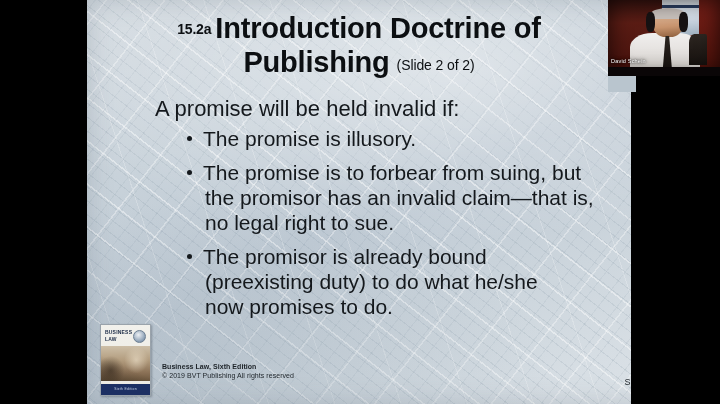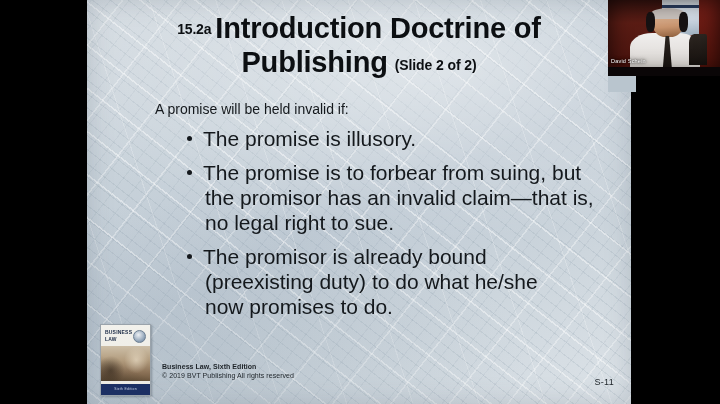--- a/index.html
+++ b/index.html
@@ -19,20 +19,21 @@
   
   #slide {
     position: absolute;
     left: 87px;
     top: 0px;
     width: 544px;
     height: 404px;
     overflow: hidden;
     background:
       linear-gradient(155deg, #d4dbe1 0%, #c8d2da 28%, #bfcad4 52%, #cdd6dd 74%, #dde3e8 100%);
+    padding-left: 30px;
   }
   
   #slide .tex {
     position: absolute;
     inset: -40%;
     pointer-events: none;
   }
   #slide .tex.a {
     background-image:
       repeating-linear-gradient(38deg, rgba(255,255,255,0.50) 0px, rgba(255,255,255,0.50) 1.5px, rgba(255,255,255,0) 1.5px, rgba(255,255,255,0) 34px),
@@ -84,37 +85,37 @@
   }
   .title-prefix {
     font-size: 14px;
     font-weight: bold;
     vertical-align: 4px;
     letter-spacing: -0.2px;
     margin-right: 4px;
   }
   .title-sub {
     font-size: 14px;
-    font-weight: bold;
+    font-weight: normal;
     vertical-align: 2px;
     margin-left: 7px;
     letter-spacing: -0.1px;
   }
 
   
   .body-block {
     position: absolute;
     left: 0px;
     top: 96px;
     width: 544px;
     z-index: 5;
     color: #14181c;
   }
   .lead {
-    font-size: 14px;
+    font-size: 22px;
     line-height: 26px;
     padding-left: 68px;
   }
   ul.bullets {
     list-style: none;
     margin: 4px 0 0 0;
     padding: 0 0 0 100px;
   }
   ul.bullets > li {
     position: relative;

